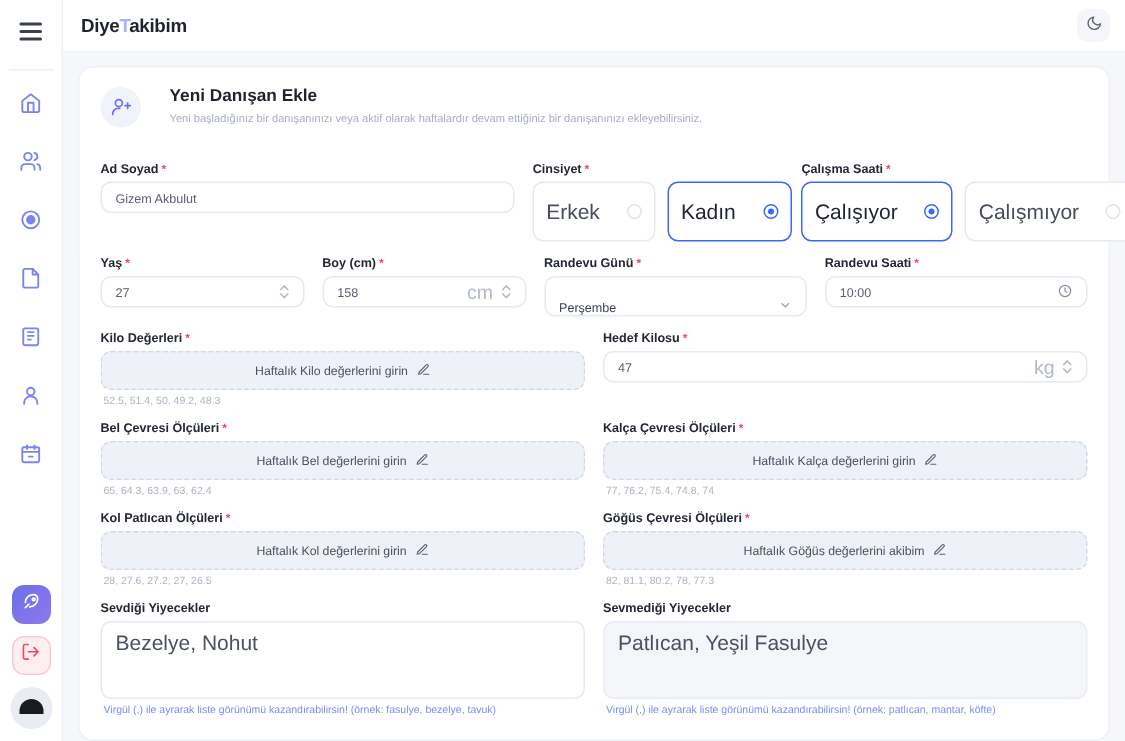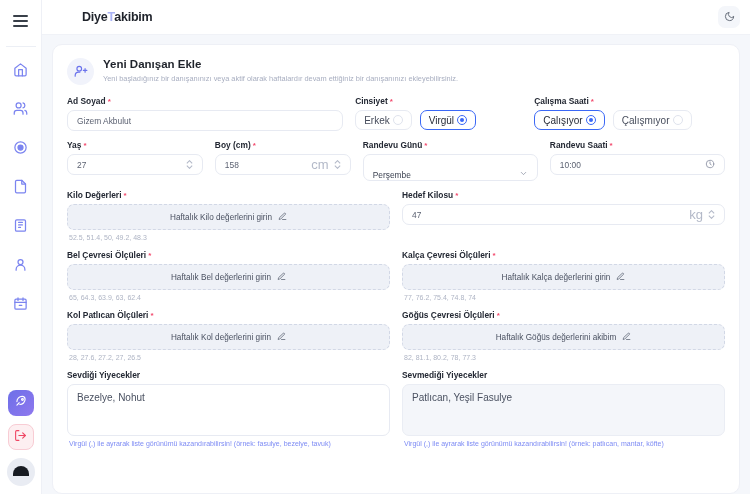--- a/index.html
+++ b/index.html
@@ -56,39 +56,39 @@
   
   .right { flex: 1; display: flex; flex-direction: column; min-width: 0; }
 
   .topbar {
     height: 35px; background: #ffffff;
     display: flex; align-items: center; justify-content: space-between;
     padding: 0 10px 0 12px;
     border-bottom: 1px solid #f0f2f7;
     flex: 0 0 35px;
   }
-  .brand { font-size: 12.5px; font-weight: bold; color: #1f232b; letter-spacing: -0.2px; margin-left: 28px; }
+  .brand { font-size: 12.5px; font-weight: bold; color: #1f232b; letter-spacing: -0.2px; }
   .brand .tmark { color: #a9b2f5; }
   .theme-btn {
     width: 22px; height: 22px; border-radius: 7px; background: #f4f6fa;
     display: flex; align-items: center; justify-content: center;
     color: #5b6270; cursor: pointer;
   }
   .theme-btn svg { width: 11px; height: 11px; }
 
   .content { flex: 1; padding: 9px 10px 0 10px; overflow: hidden; }
   .card {
     background: #ffffff; border-radius: 10px;
     border: 1px solid #eef0f6;
     padding: 12px 14px 8px 14px;
     height: 100%;
   }
 
   
-  .card-head { display: flex; align-items: center; gap: 9px; margin-bottom: 11px; }
+  .card-head { display: flex; align-items: center; gap: 19px; margin-bottom: 22px; }
   .head-icon {
     width: 27px; height: 27px; border-radius: 50%; background: #f1f3fb;
     display: flex; align-items: center; justify-content: center; color: #6a72ec;
     flex: 0 0 27px;
   }
   .head-icon svg { width: 14px; height: 14px; }
   .head-title { font-size: 11.5px; font-weight: bold; color: #1f232b; line-height: 15px; }
   .head-sub { font-size: 7.4px; color: #a8aec0; line-height: 12px; margin-top: 1px; }
 
   
@@ -112,44 +112,44 @@
     width: 100%; height: 27px; border: 1px solid #e7eaf2; border-radius: 7px;
     background: #fff; display: flex; align-items: flex-end; justify-content: space-between;
     padding: 0 9px; font-size: 8.4px; color: #3e4453; cursor: pointer;
   }
   .select svg { width: 9px; height: 9px; color: #8a90a2; }
   .clock svg { width: 10px; height: 10px; color: #8a90a2; }
 
   
   .pills { display: flex; gap: 8px; }
   .pill {
-    height: 20px; border: 1px solid #e7eaf2; border-radius: 7px; background: #fff;
-    display: inline-flex; align-items: center; gap: 3px; padding: 0 8px;
-    font-size: 10px; color: #474d5c; cursor: pointer;
+    height: 40px; border: 1px solid #e7eaf2; border-radius: 7px; background: #fff;
+    display: inline-flex; align-items: center; gap: 18px; padding: 0 8px;
+    font-size: 14px; color: #474d5c; cursor: pointer;
   }
   .pill.active { border: 1.4px solid #3b68f6; color: #1f2430; }
   .dot { width: 10px; height: 10px; border-radius: 50%; border: 1.3px solid #dfe3ed; display: inline-block; position: relative; }
   .pill.active .dot { border-color: #3b68f6; }
   .pill.active .dot::after {
     content: ""; position: absolute; inset: 2px; border-radius: 50%; background: #3b68f6;
   }
 
   
   .dashed {
     width: 100%; height: 26px; border: 1px dashed #d2d8e6; border-radius: 7px;
     background: #eef1f7; display: flex; align-items: center; justify-content: center;
     gap: 6px; font-size: 8.2px; color: #4a5161; cursor: pointer;
   }
   .dashed svg { width: 9px; height: 9px; color: #5a6172; }
   .helper { font-size: 7px; color: #aeb4c4; margin-top: 4px; padding-left: 2px; }
   .helper.blue { color: #7d8bf4; font-size: 7px; }
 
   .ta {
     width: 100%; height: 52px; border: 1px solid #e7eaf2; border-radius: 7px;
-    background: #fff; padding: 7px 9px; font-size: 10px; color: #4a5161;
+    background: #fff; padding: 7px 9px; font-size: 14px; color: #4a5161;
     cursor: text; line-height: 12px;
   }
   .ta.filledgrey { background: #f4f6fa; border-color: #eaedf4; }
 </style>
 </head>
 <body>
 
 <div class="app">
 
   <div class="sidebar">
@@ -284,21 +284,21 @@
               </div>
           </div>
           <div class="col" style="flex:0.92;">
             <label class="fl"><span>Cinsiyet</span><span class="req">*</span></label>
             <div class="pills" style="margin-top:3px;">
               <div class="pill">
                   <span>Erkek</span>
                   <span class="dot"></span>
                 </div>
               <div class="pill active">
-                  <span>Virgül</span>
+                  <span>Kadın</span>
                   <span class="dot"></span>
                 </div>
             </div>
           </div>
           <div class="col" style="flex:1.05;">
             <label class="fl"><span>Çalışma Saati</span><span class="req">*</span></label>
             <div class="pills" style="margin-top:3px;">
               <div class="pill active">
                   <span>Çalışıyor</span>
                   <span class="dot"></span>

